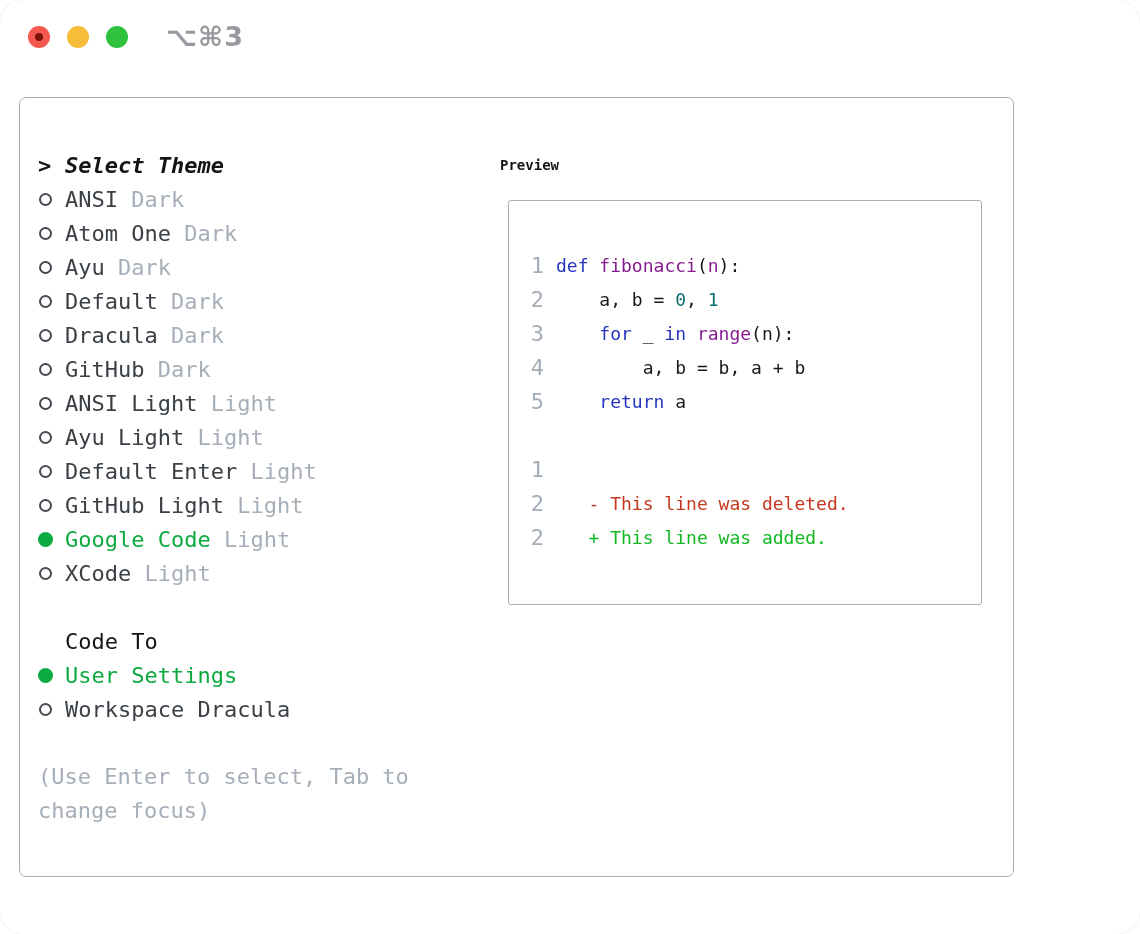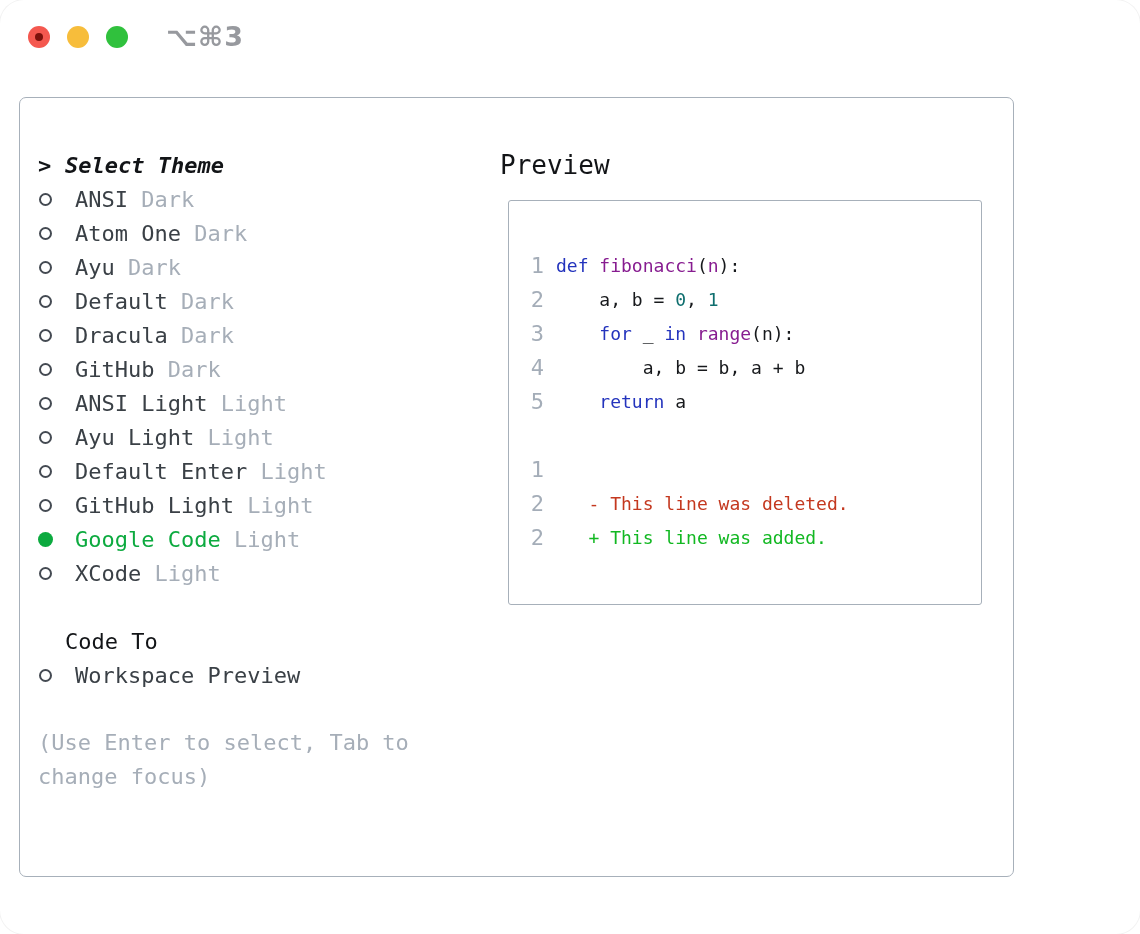--- a/index.html
+++ b/index.html
@@ -33,28 +33,28 @@
   }
   
   .left-col { position: absolute; left: 18px; top: 50px; width: 440px; font-size: 22px; color: var(--ink); }
   .row { display: flex; align-items: center; height: 34px; }
   .marker { width: 27px; flex: none; display: flex; align-items: center; }
   .prompt { font-weight: bold; color: var(--black); font-size: 22px; }
   .ring { width: 13px; height: 13px; border: 2px solid #444a52; border-radius: 50%; margin-left: 1px; }
   .dotsel { width: 15px; height: 15px; background: var(--green); border-radius: 50%; }
   .hdr { font-weight: bold; color: var(--black); font-style: italic; }
   .hdr2 { color: var(--black); }
-  .t-name { color: var(--ink); white-space: pre; margin-left: 10px; }
+  .t-name { color: var(--ink); white-space: pre; }
   .t-variant { color: var(--muted); white-space: pre; }
   .selgreen { color: var(--green) !important; }
   .spacer { height: 34px; }
   .help { line-height: 34px; color: var(--muted); max-width: 420px; }
   
   .preview-header { position: absolute; left: 480px; top: 50px; height: 34px; line-height: 34px;
-                    font-size: 26px; font-weight: normal; color: var(--black); }
+                    font-size: 14px; font-weight: bold; color: var(--black); }
   .preview-box {
     position: absolute; left: 488px; top: 102px; width: 474px; height: 405px;
     border: 1.5px solid var(--border); border-radius: 3px; background: #fff;
     padding: 48px 10px 0 21px; overflow: hidden;
   }
   .code-line { display: flex; height: 34px; line-height: 34px; font-size: 22px; }
   .ln { width: 14px; flex: none; text-align: right; color: var(--linenum); }
   .codetext { margin: 0; padding-left: 12px; white-space: pre;
               font-family: inherit; font-size: 18px; line-height: 34px; color: var(--code); }
   .tok-kw  { color: var(--kw); }
@@ -173,23 +173,29 @@
           </div>
         </div>
       <div class="spacer"></div>
       <div class="row">
         <span class="marker"></span>
         <span class="hdr2">Code To</span>
       </div>
       <div id="apply-items">
           <div class="row">
             <span class="marker">
-              <span class="ring"></span>
-            </span>
-            <span class="t-name">Workspace Preview</span>
+              <span class="dotsel"></span>
+            </span>
+            <span class="t-name selgreen">User Settings</span>
+          </div>
+          <div class="row">
+            <span class="marker">
+              <span class="ring"></span>
+            </span>
+            <span class="t-name">Workspace Dracula</span>
           </div>
         </div>
       <div class="spacer"></div>
       <div class="help">(Use Enter to select, Tab to change focus)</div>
     </div>
 
     <div class="preview-header">Preview</div>
 
     <div class="preview-box">
       <div id="code-block">

